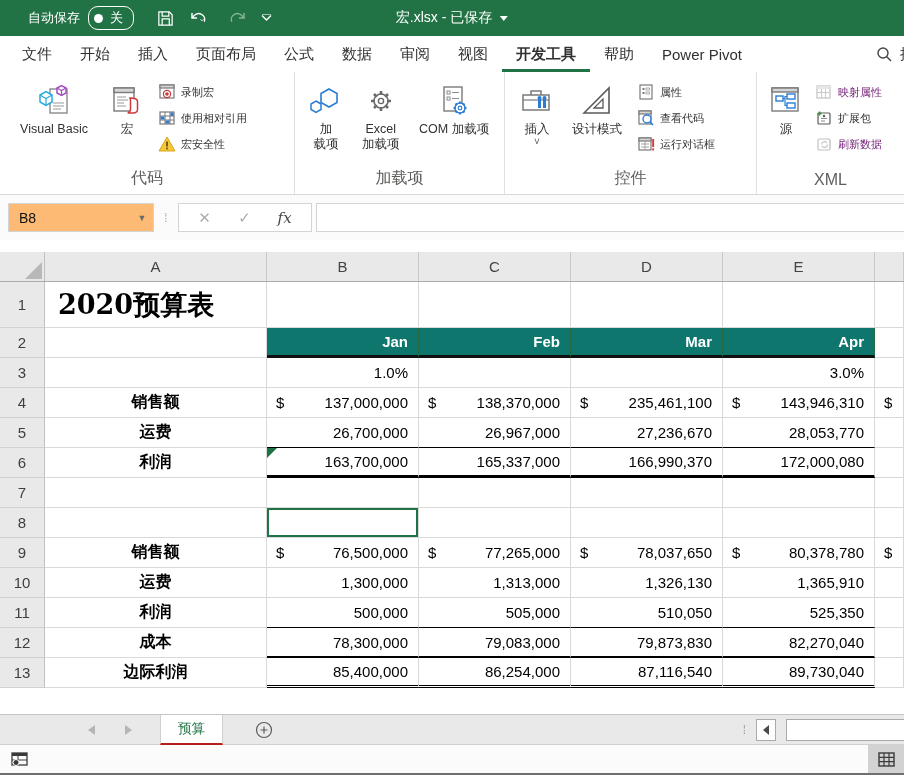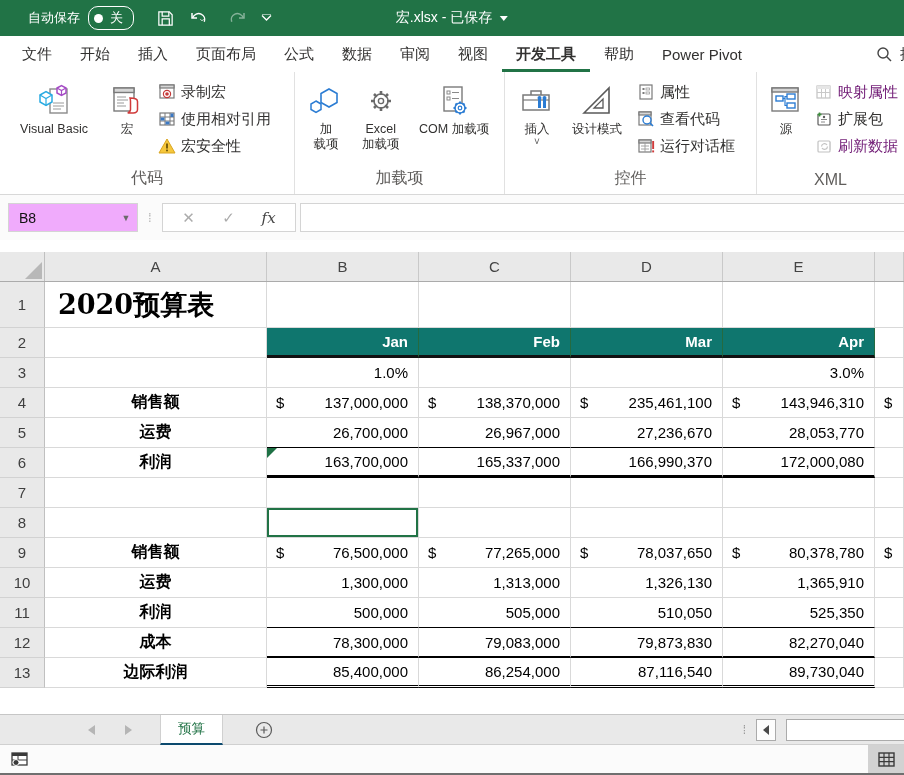--- a/index.html
+++ b/index.html
@@ -33,30 +33,30 @@
   
   .ribbon { height:123px; background:#fff; display:flex; border-bottom:1px solid #D8D8D8; }
   .rgroup { display:flex; flex-direction:column; border-right:1px solid #E1E1E1; }
   .rgroup:last-child { border-right:none; }
   .rg-body { flex:1; display:flex; align-items:flex-start; padding:4px 6px 0 6px; }
   .rg-label { text-align:center; font-size:16px; color:#605E5C; padding:2px 0 5px 0; }
   .btn-lg { display:flex; flex-direction:column; align-items:center; padding:4px 7px;
     cursor:pointer; color:#323130; font-size:12.5px; text-align:center; line-height:1.2; }
   .btn-lg .ic { height:42px; display:flex; align-items:center; justify-content:center; }
   .smallcol { display:flex; flex-direction:column; gap:2px; padding-top:4px; }
-  .btn-sm { display:flex; gap:5px; font-size:15px; color:#323130;
+  .btn-sm { display:flex; align-items:center; gap:5px; font-size:11px; color:#323130;
     padding:3px 6px; cursor:pointer; white-space:nowrap; }
   .btn-sm.disabled { color:#701a75; }
   .btn-sm.disabled svg { opacity:.45; }
   .chev { font-size:10px; color:#5a5a5a; line-height:1; }
 
   
   .fbar { height:45px; background:#FBFBFB; display:flex; align-items:center;
     padding:0 0 0 8px; }
-  .namebox { width:130px; height:29px; background:#f0abfc; border:1px solid #D4D4D4;
+  .namebox { width:146px; height:29px; background:#fdba74; border:1px solid #D4D4D4;
     display:flex; align-items:center; font-size:14px; color:#111; }
   .namebox .nb-val { flex:1; padding-left:10px; }
   .namebox .nb-arrow { width:22px; text-align:center; color:#6a6a6a; font-size:9px; cursor:pointer; }
   .fdots { color:#B5B5B5; font-size:13px; letter-spacing:0; margin:0 10px; }
   .fxbtns { height:29px; background:#fff; border:1px solid #D4D4D4; display:flex;
     align-items:center; padding:0 6px; gap:0; }
   .fxbtns span { width:40px; text-align:center; font-size:15px; cursor:pointer; }
   .glyph-x, .glyph-check { color:#ABABAB; }
   .glyph-fx { color:#444; font-style:italic; font-family:"DejaVu Serif", serif; }
   .finput { flex:1; height:29px; background:#fff; border:1px solid #D4D4D4;
@@ -97,21 +97,21 @@
   .acc-f { padding-left:9px; color:#000; }
 
   
   .sheetbar { height:30px; background:#E9E9E9; border-top:1px solid #C6C6C6;
     display:flex; align-items:center; }
   .navtri { width:0; height:0; border-top:5px solid transparent; border-bottom:5px solid transparent; }
   .nav-left { border-right:7px solid #B5B5B5; margin-left:88px; }
   .nav-right { border-left:7px solid #B5B5B5; margin-left:30px; }
   .stab { height:30px; background:#fff; display:flex; align-items:center; padding:0 17px;
     margin-left:28px; color:#217346; font-size:13.5px; border-left:1px solid #D0D0D0;
-    border-right:1px solid #D0D0D0; border-bottom:2px solid #0c4a6e; cursor:pointer; }
+    border-right:1px solid #D0D0D0; border-bottom:2px solid #b91c1c; cursor:pointer; }
   .addsheet { margin-left:32px; cursor:pointer; display:flex; }
   .sb-right { margin-left:auto; display:flex; align-items:center; gap:10px; }
   .vdots { color:#9a9a9a; font-size:12px; letter-spacing:0; }
   .hscroll-btn { width:20px; height:22px; background:#FDFDFD; border:1px solid #ABABAB;
     display:flex; align-items:center; justify-content:center; cursor:pointer; }
   .hscroll-btn .t { width:0; height:0; border-top:5px solid transparent;
     border-bottom:5px solid transparent; border-right:6px solid #4a4a4a; }
   .hthumb { width:118px; height:22px; background:#fff; border:1px solid #ABABAB;
     border-right:none; cursor:grab; }
 

